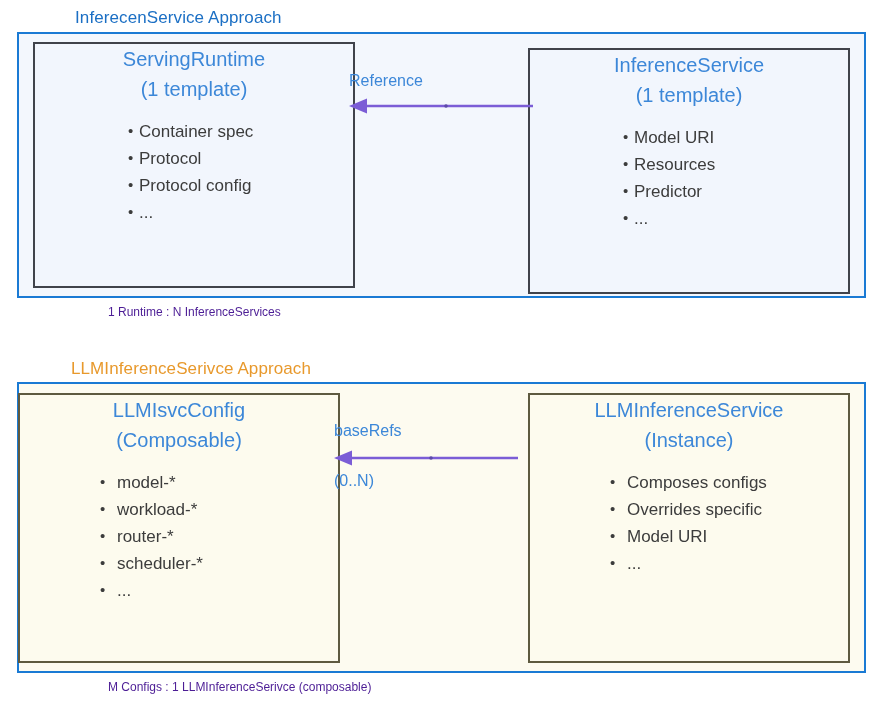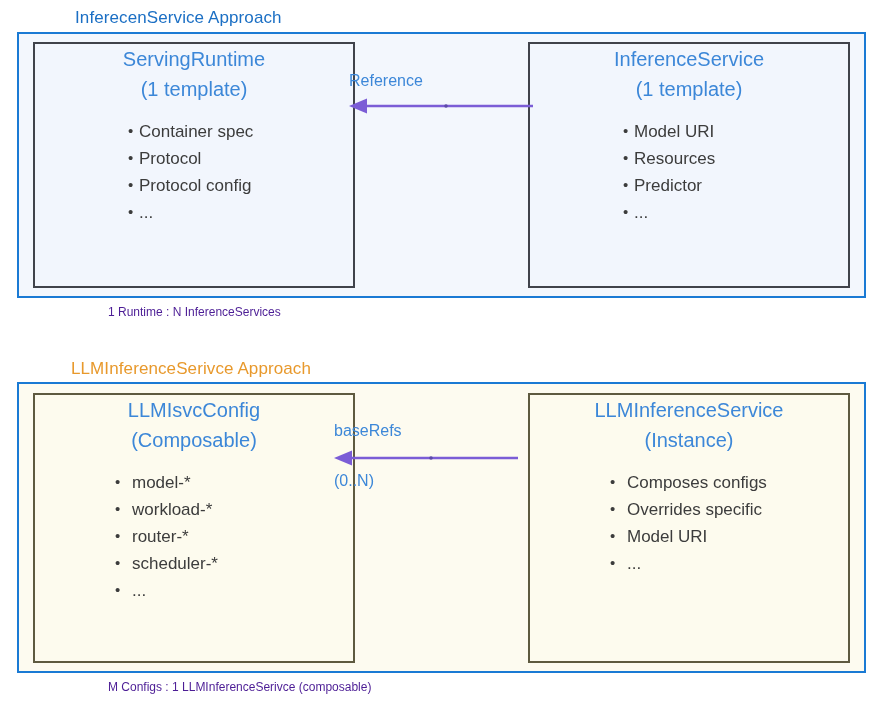--- a/index.html
+++ b/index.html
@@ -71,22 +71,22 @@
   .entity-box.blue {
     border: 2px solid #40434B;
     background: #F2F6FD;
   }
   .entity-box.cream {
     border: 2px solid #5E5A40;
     background: #FDFBEE;
   }
 
   #box-servingruntime { left: 33px;  top: 42px;  width: 322px; height: 246px; }
-  #box-inferenceservice { left: 528px; top: 42px;  width: 322px; height: 246px; }
-  #box-llmisvcconfig   { left: 33px;  top: 393px; width: 322px; height: 270px; }
+  #box-inferenceservice { left: 528px; top: 48px;  width: 322px; height: 246px; }
+  #box-llmisvcconfig   { left: 18px;  top: 393px; width: 322px; height: 270px; }
   #box-llminferenceservice { left: 528px; top: 393px; width: 322px; height: 270px; }
 
   .entity-heading {
     text-align: center;
     color: #3C87D8;
     font-size: 20px;
     line-height: 30px;
   }
   .entity-heading .sub {
     display: block;

